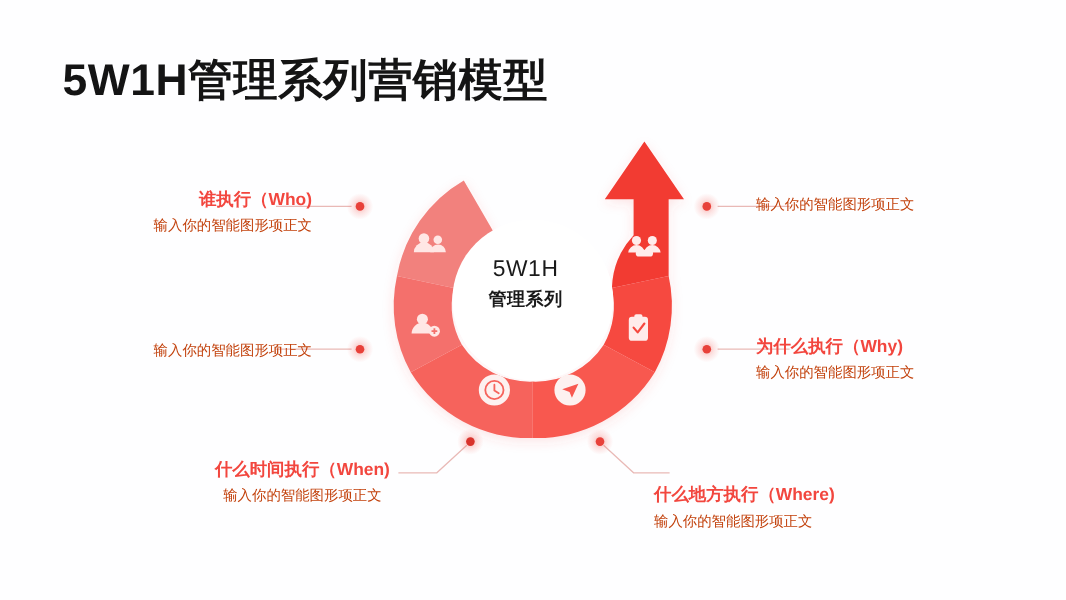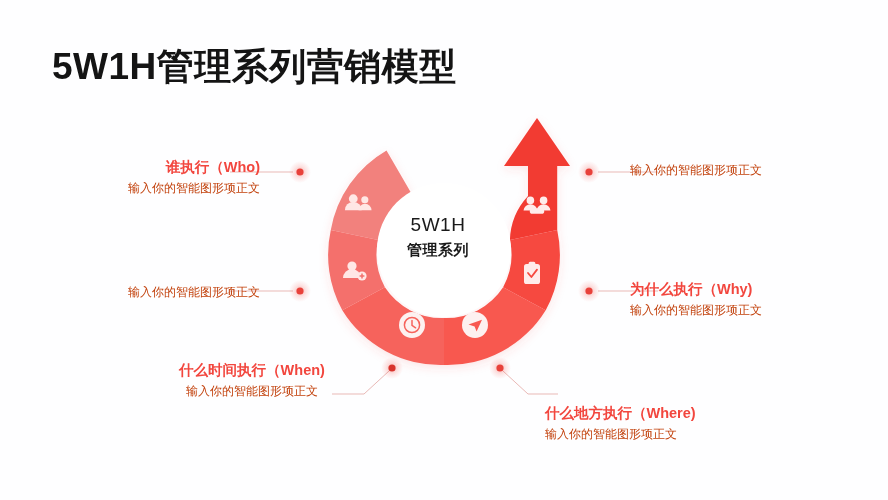--- a/index.html
+++ b/index.html
@@ -54,21 +54,21 @@
     margin-top: 4px;
   }
   .callout.right { text-align: left; }
   .callout.left  { text-align: right; }
   .callout.center-l { text-align: center; }
   .callout.center-r { text-align: left; }
 
   
   #cal-who   { left: 10px;  top: 158px; width: 250px; }
   #cal-what  { left: 10px;  top: 280px; width: 250px; }
-  #cal-when  { left: 152px; top: 361px; width: 200px; }
+  #cal-when  { left: 152px; top: 383px; width: 200px; }
   #cal-where { left: 545px; top: 404px; width: 220px; }
   #cal-how   { left: 630px; top: 158px; width: 250px; }
   #cal-why   { left: 630px; top: 280px; width: 250px; }
 
   
   #hub {
     position: absolute;
     left: 378px; top: 212px;
     width: 120px;
     text-align: center;

